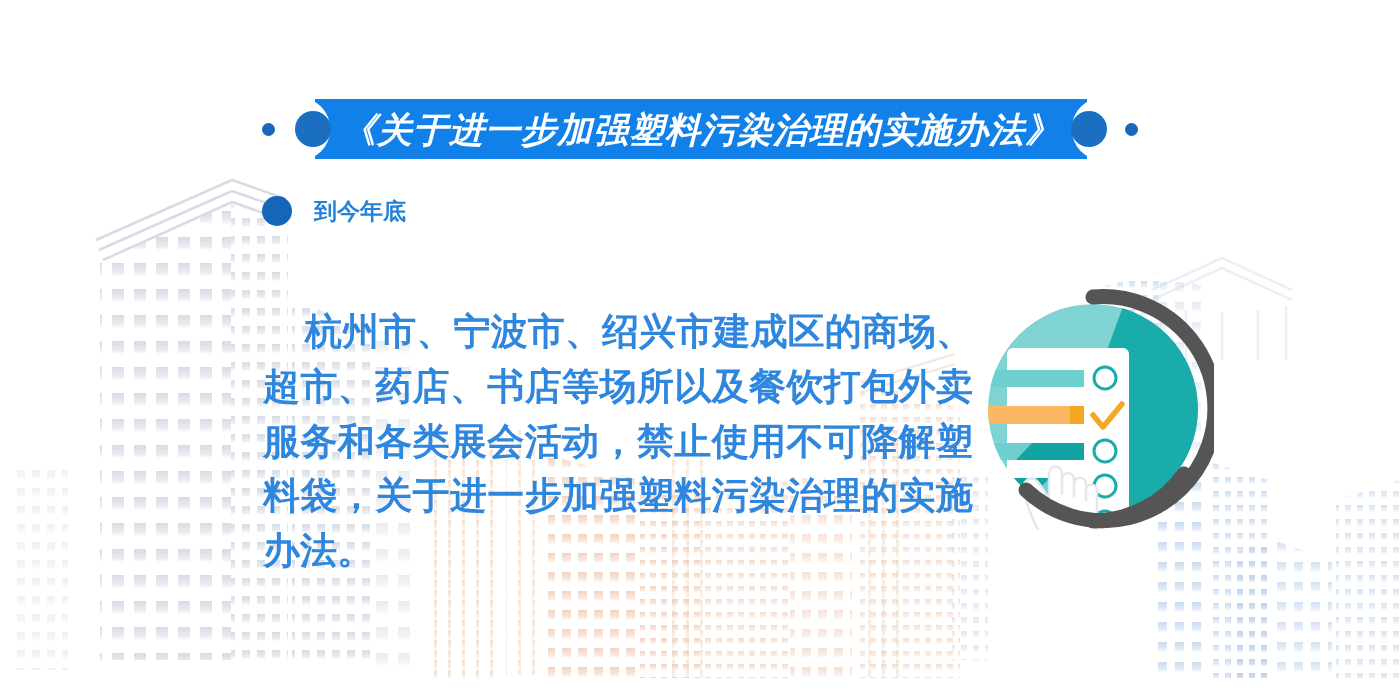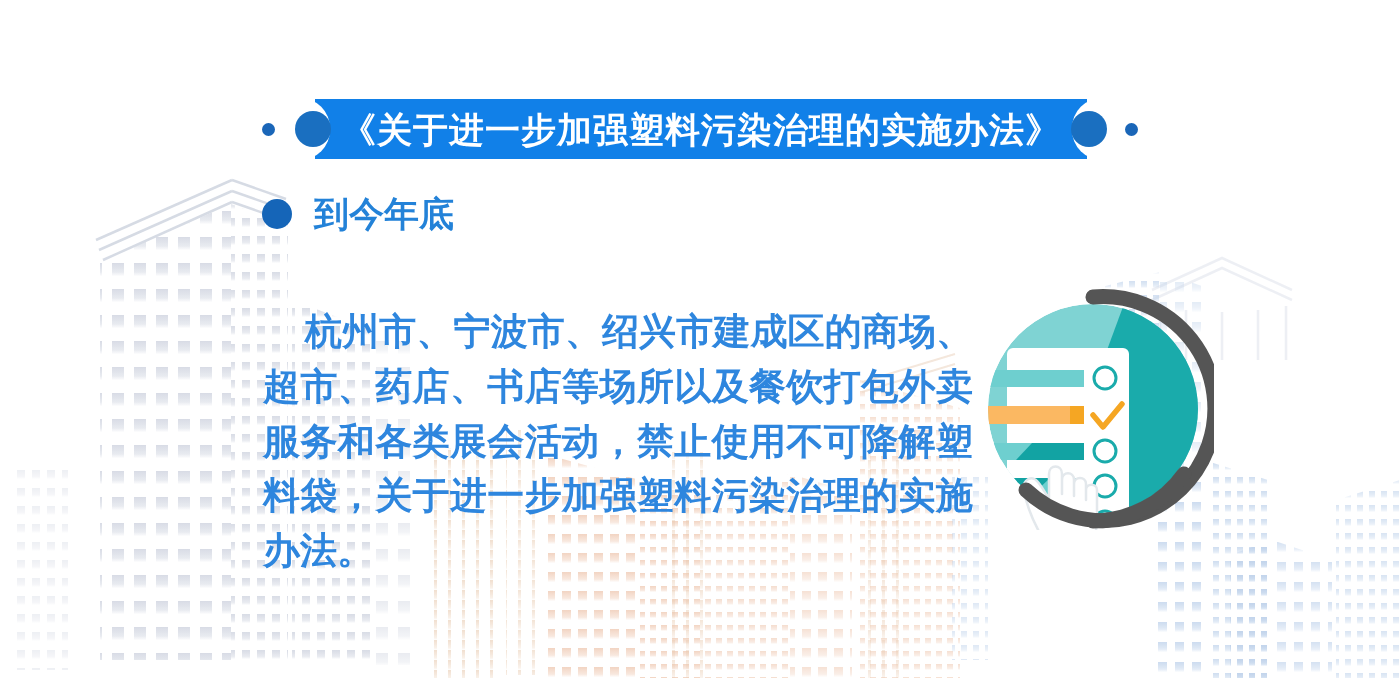--- a/index.html
+++ b/index.html
@@ -27,21 +27,21 @@
   }
   .big-dot{
     width:36px;height:36px;border-radius:50%;
     background:#1a6fc0;flex:0 0 auto;position:relative;z-index:3;
   }
   .gap-a{width:20px;flex:0 0 auto;}
   .gap-b{width:18px;flex:0 0 auto;}
   .ribbon{
     position:relative;height:60px;background:#1180e8;
     display:flex;align-items:center;justify-content:center;
-    padding:0 26px;z-index:1;
+    padding:0 26px;z-index:1;font-style:italic;
   }
   
   .ribbon::before,.ribbon::after{
     content:"";position:absolute;top:-1px;width:30px;height:62px;
     background:#ffffff;
   }
   .ribbon::before{left:-15px;border-radius:0 40px 40px 0;}
   .ribbon::after{right:-15px;border-radius:40px 0 0 40px;}
   .ribbon-text{
     position:relative;z-index:2;
@@ -54,21 +54,21 @@
 
   
   #heading-row{
     position:absolute;left:262px;top:196px;z-index:6;
     display:flex;align-items:center;gap:22px;
   }
   #heading-bullet{
     width:30px;height:30px;border-radius:50%;background:#1565b8;flex:0 0 auto;
   }
   #heading-text{
-    color:#2382d8;font-size:35px;font-weight:bold;line-height:1;white-space:nowrap;
+    color:#2382d8;font-size:23px;font-weight:bold;line-height:1;white-space:nowrap;
   }
 
   
   #body-paragraph{
     position:absolute;left:263px;top:268px;width:710px;z-index:6;
     color:#2e86de;font-size:37px;font-weight:bold;line-height:1.48;
     letter-spacing:0px;text-align:justify;
   }
   #body-paragraph .indent{display:inline-block;width:42px;}
 

